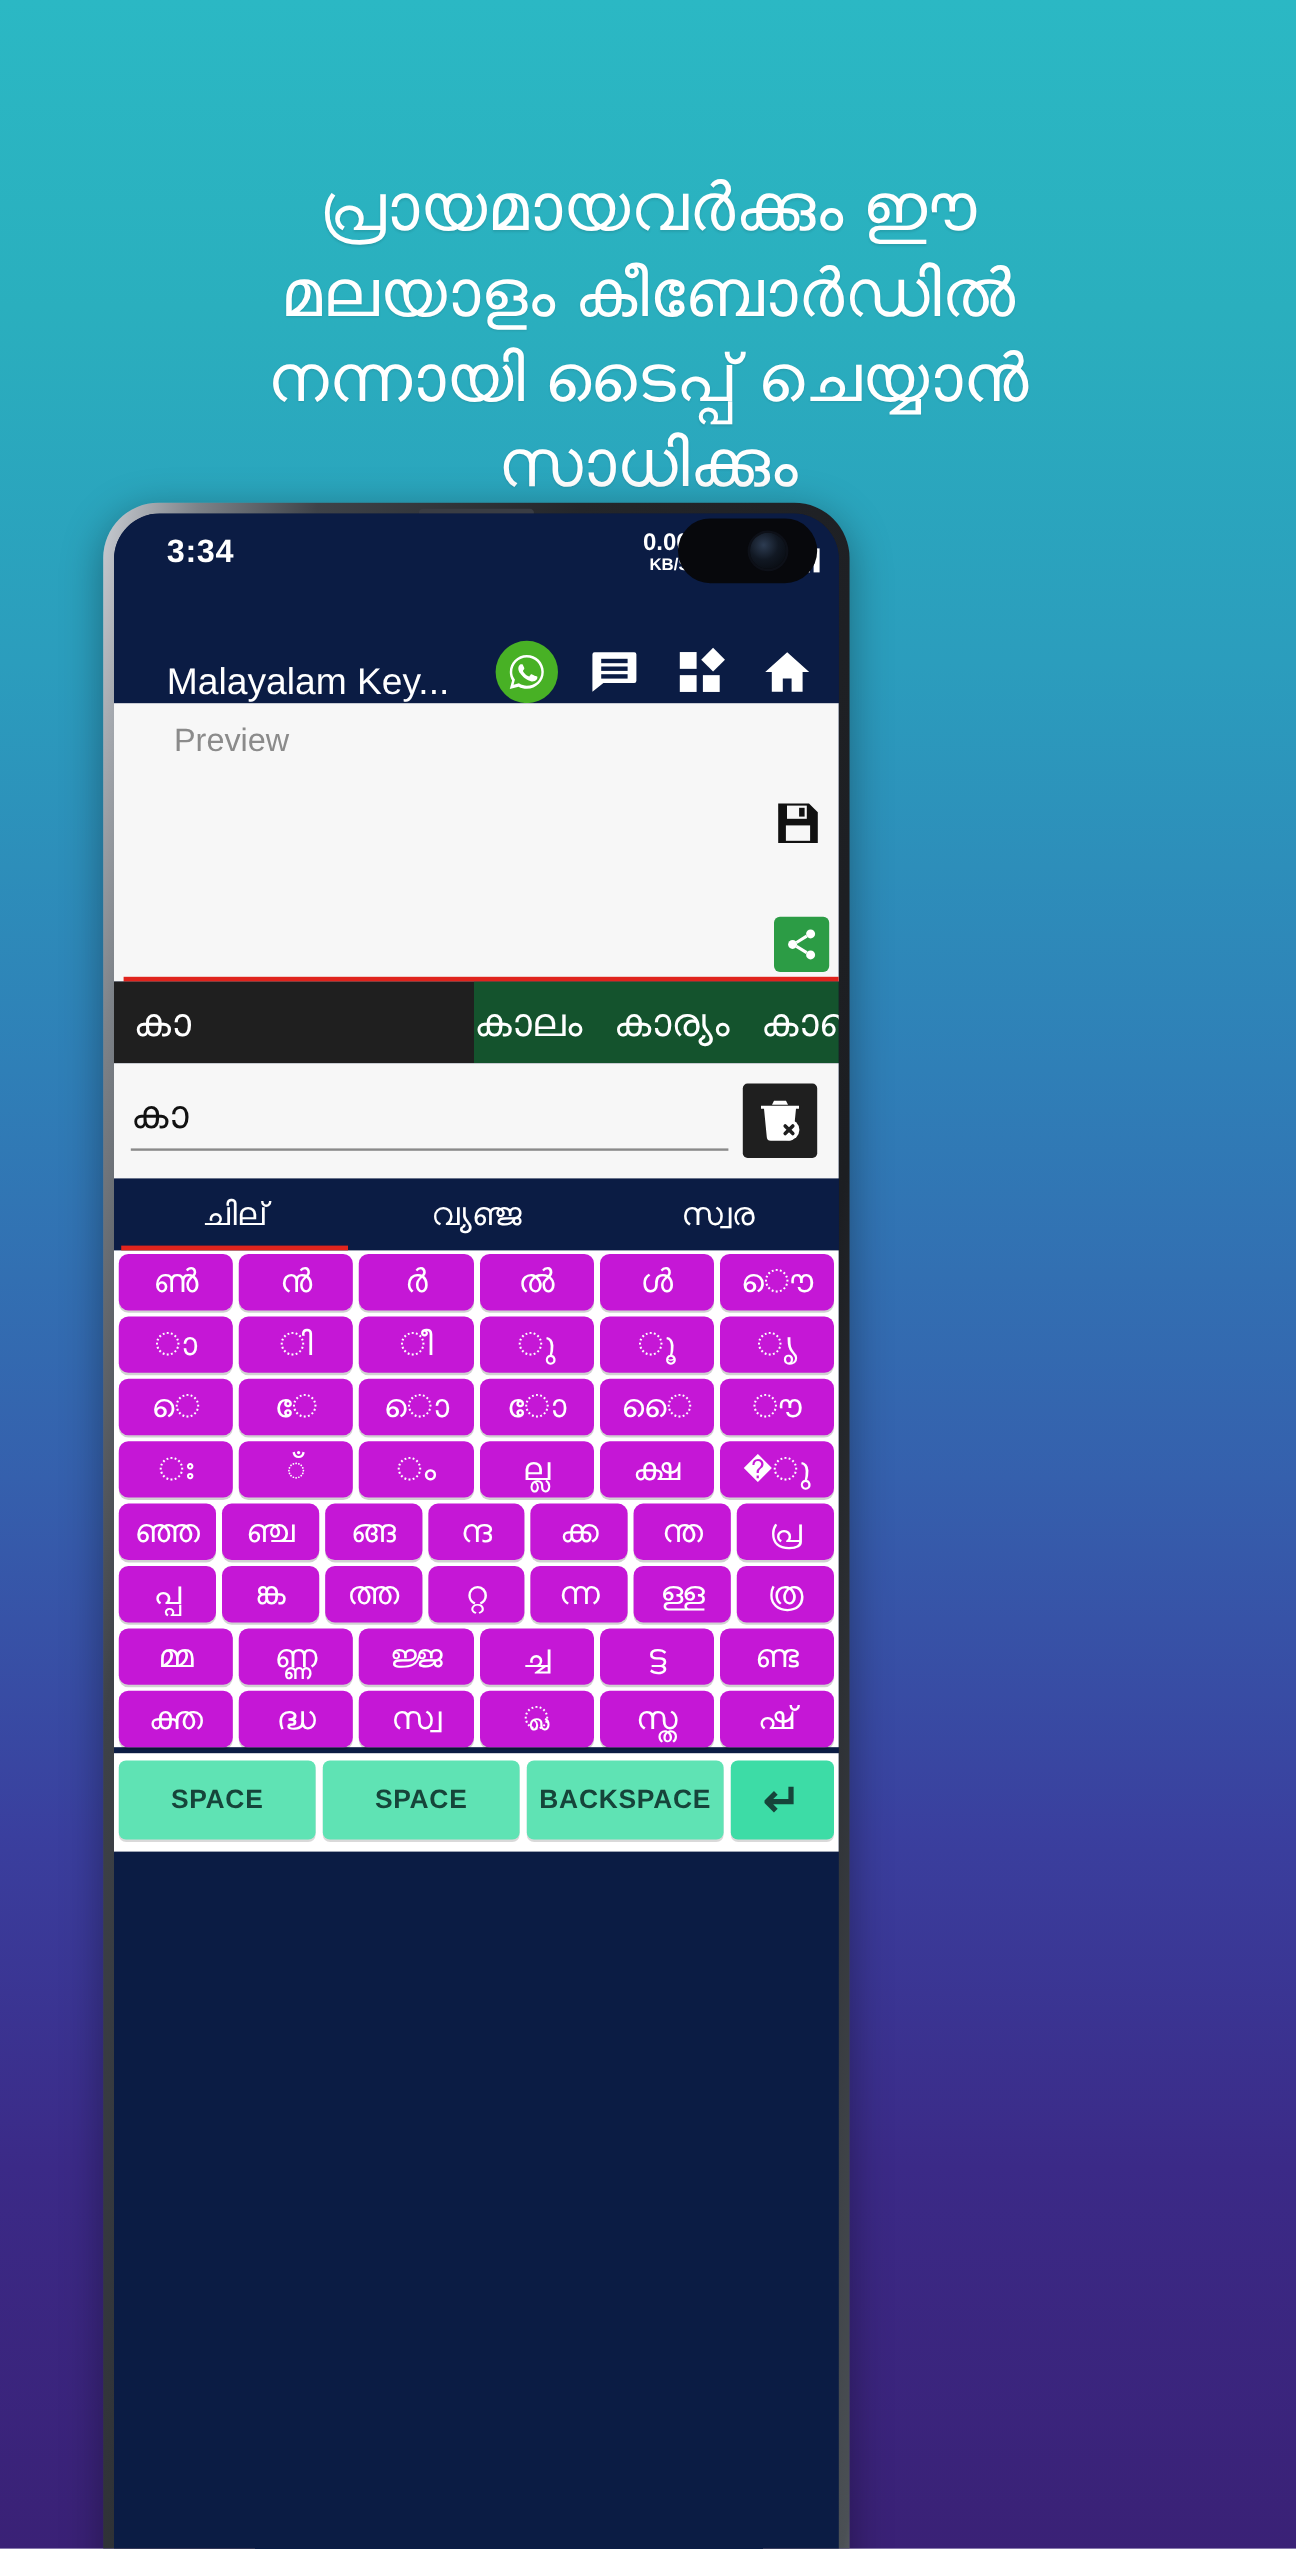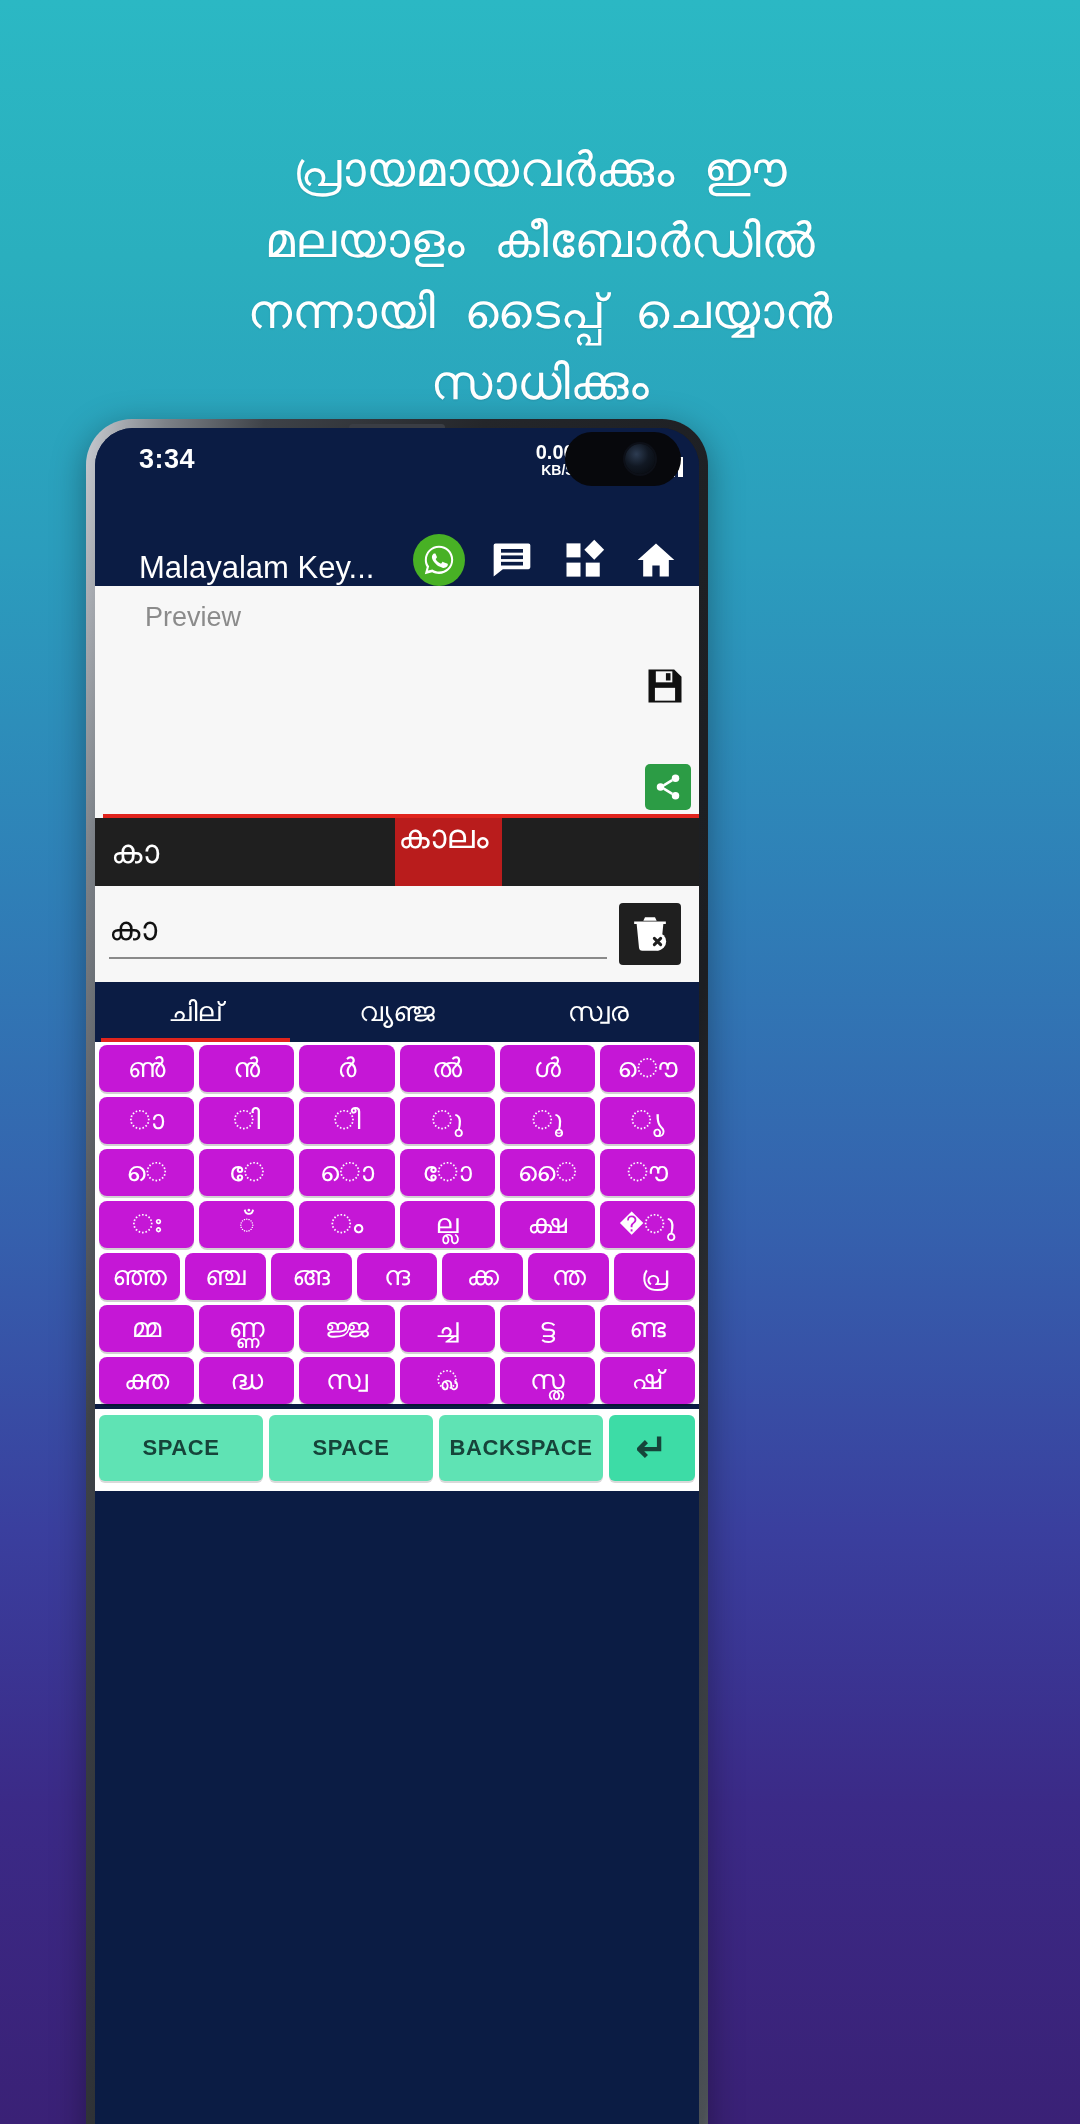--- a/index.html
+++ b/index.html
@@ -22,22 +22,22 @@
         #3a2176 100%);
     overflow: hidden;
   }
 
   
   .headline {
     position: absolute;
     top: 138px; left: 0; width: 1080px;
     text-align: center;
     color: #ffffff;
-    font-family: Liberation Mono, monospace;
-    font-size: 48px;
+    font-family: Liberation Sans, sans-serif;
+    font-size: 55px;
     line-height: 71px;
     font-weight: 400;
     letter-spacing: .3px;
     text-shadow: 0 1px 2px rgba(0,0,0,.10);
   }
   .headline div { white-space: nowrap; }
 
   
   .phone {
     position: absolute;
@@ -151,21 +151,21 @@
   
   .suggestbar {
     height: 68px; background: #1f1f1f; display: flex; align-items: center;
     position: relative; overflow: hidden;
   }
   .suggestbar .cur {
     color: #fff; font-size: 33px; padding-left: 16px; min-width: 300px;
   }
   .suggestbar .list {
     display: flex; align-items: center; gap: 26px;
-    background: #b91c1c; height: 100%; padding-right: 10px; flex-direction: column;
+    background: #14532d; height: 100%; padding-right: 10px;
   }
   .suggestbar .list span { color: #fff; font-size: 33px; white-space: nowrap; }
 
   
   .composed {
     height: 96px; background: #f7f7f7; position: relative;
     display: flex; align-items: center; padding: 0 14px;
   }
   .composed .field { flex: 1; position: relative; padding-bottom: 10px; }
   .composed .txt { font-size: 33px; color: #111; }
@@ -396,20 +396,29 @@
         <div class="krow">
           <div class="key">ഞ്ഞ</div>
           <div class="key">ഞ്ച</div>
           <div class="key">ങ്ങ</div>
           <div class="key">ന്ദ</div>
           <div class="key">ക്ക</div>
           <div class="key">ന്ത</div>
           <div class="key">പ്ര</div>
         </div>
         <div class="krow">
+          <div class="key">പ്പ</div>
+          <div class="key">ങ്ക</div>
+          <div class="key">ത്ത</div>
+          <div class="key">റ്റ</div>
+          <div class="key">ന്ന</div>
+          <div class="key">ള്ള</div>
+          <div class="key">ത്ര</div>
+        </div>
+        <div class="krow">
           <div class="key">മ്മ</div>
           <div class="key">ണ്ണ</div>
           <div class="key">ജ്ജ</div>
           <div class="key">ച്ച</div>
           <div class="key">ട്ട</div>
           <div class="key">ണ്ട</div>
         </div>
         <div class="krow">
           <div class="key">ക്ത</div>
           <div class="key">ദ്ധ</div>

